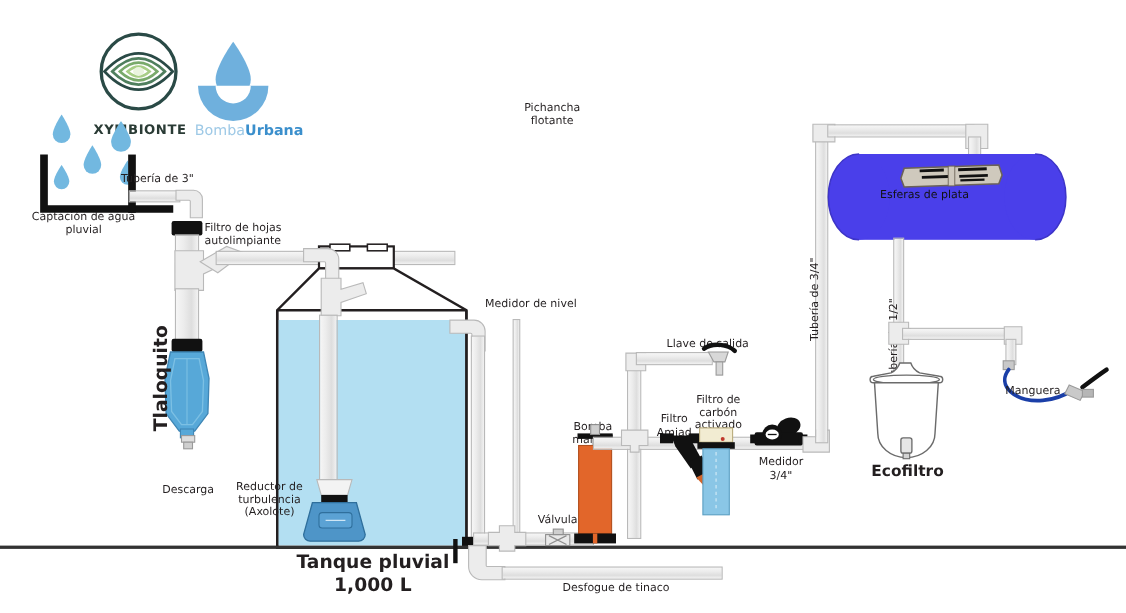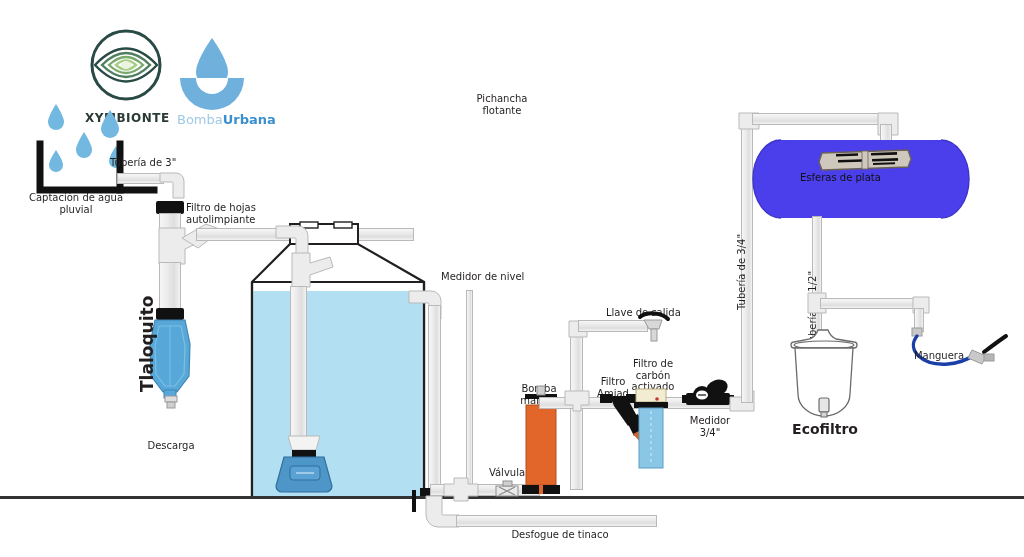--- a/index.html
+++ b/index.html
@@ -123,21 +123,26 @@
   </svg>
   <div class="pipe pipe-v" style="left:290px;top:286px;width:17px;height:154px;"></div>
 
   <svg style="left:276px;top:436px;" width="58" height="64" viewBox="0 0 58 64">
     <path d="M12 0 L44 0 L40 14 L16 14 Z" fill="#f3f3f3" stroke="#b9b9b9" stroke-width="1"></path>
     <rect x="16" y="14" width="24" height="7" fill="#111"></rect>
     <path d="M8 21 L48 21 L56 50 A6 6 0 0 1 50 56 L6 56 A6 6 0 0 1 0 50 Z" fill="#4e95c8" stroke="#2f6f9c" stroke-width="1.2"></path>
     <rect x="14" y="30" width="30" height="14" rx="3" fill="#5ba2d4" stroke="#2f6f9c" stroke-width="1"></rect>
     <path d="M20 37 L38 37" stroke="#cfe6f5" stroke-width="1.2"></path>
   </svg>
-
+  <div class="lbl c" style="left:206px;top:437px;width:78px;font-size:10px;">Reductor de
+turbulencia
+(Axolote)</div>
+
+  <div class="lbl c bold" style="left:259px;top:501px;width:160px;font-size:17px;line-height:1.25;">Tanque pluvial
+1,000 L</div>
 
   <div class="lbl" style="left:441px;top:271px;font-size:10px;">Medidor de nivel</div>
   <div class="pipe pipe-v" style="left:466px;top:290px;width:7px;height:196px;"></div>
 
   <svg style="left:409px;top:289px;" width="36" height="32" viewBox="0 0 36 32">
     <path d="M0 2 L22 2 A10 10 0 0 1 32 12 L32 30 L20 30 L20 15 A1 1 0 0 0 19 14 L0 14 Z" fill="#ececec" stroke="#b9b9b9" stroke-width="1"></path>
   </svg>
   <div class="pipe pipe-v" style="left:428px;top:305px;width:13px;height:185px;"></div>
 
   <div class="blk" style="left:420px;top:488px;width:10px;height:10px;"></div>

